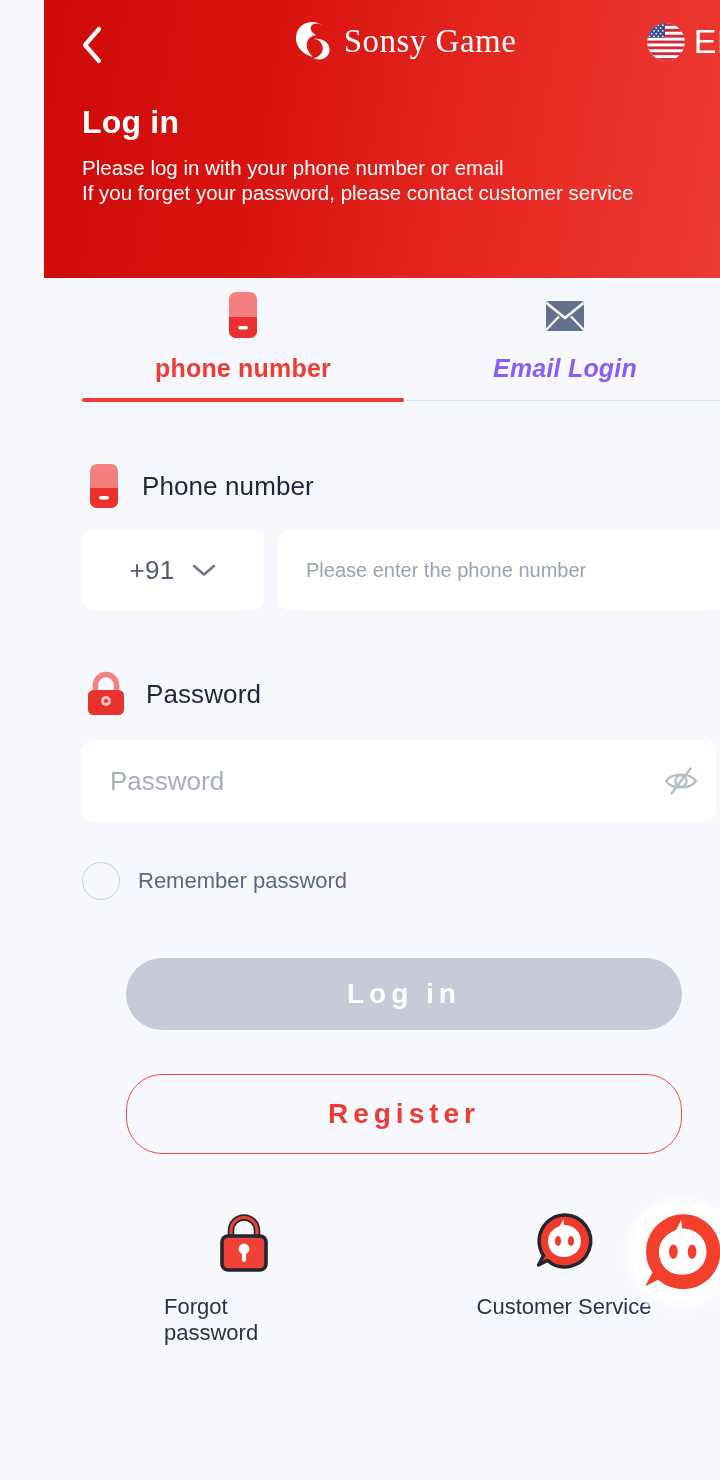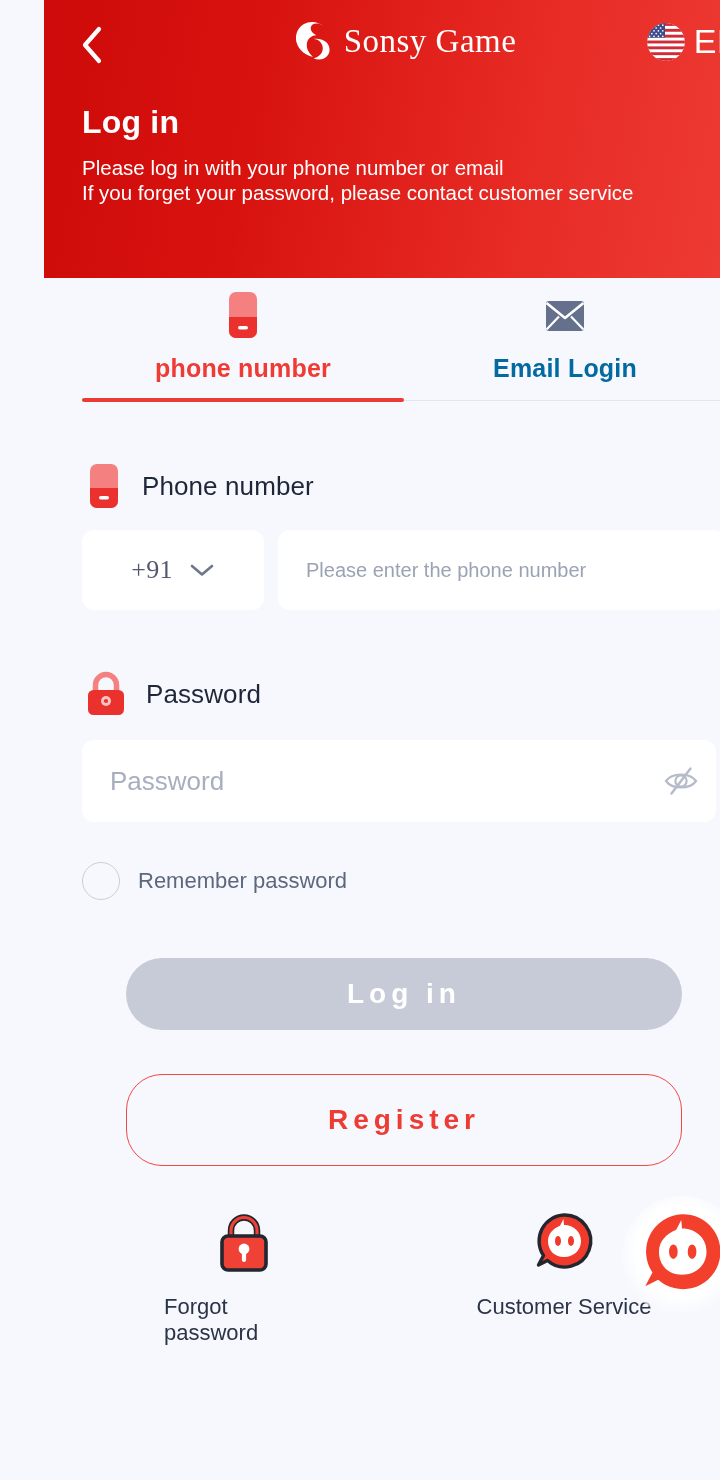--- a/index.html
+++ b/index.html
@@ -67,21 +67,21 @@
     display: flex;
   }
   .tab {
     flex: 1; display: flex; flex-direction: column;
     align-items: center; justify-content: flex-start;
     cursor: pointer; position: relative; padding-top: 4px;
   }
   .tab-icon { height: 52px; display: flex; align-items: center; justify-content: center; }
   .tab-label { font-size: 25px; font-weight: bold; margin-top: 12px; letter-spacing: 0.2px; }
   .tab.active .tab-label { color: #ef3b33; }
-  .tab.inactive .tab-label { color: #0369a1; }
+  .tab.inactive .tab-label { color: #8b5cf6; font-style: italic; }
 
   .tab-underline-track {
     position: absolute; left: 38px; top: 400px;
     width: 644px; height: 1px; background: #e2e6ef;
   }
   .tab-underline-active {
     position: absolute; left: 38px; top: 398px;
     width: 322px; height: 4px; background: #ee3a33; border-radius: 2px;
   }
 
@@ -91,21 +91,21 @@
   }
   .field-label .lbl-text { font-size: 26px; color: #1e2639; letter-spacing: 0.1px; }
 
   .phone-row {
     position: absolute; left: 38px; top: 530px;
     width: 644px; height: 80px; display: flex; gap: 14px;
   }
   .cc-select {
     width: 182px; height: 80px; background: #ffffff;
     border-radius: 12px; display: flex; align-items: center;
-    justify-content: center; gap: 16px; cursor: pointer; font-family: Liberation Serif, serif;
+    justify-content: center; gap: 16px; cursor: pointer;
   }
   .cc-text { font-size: 26px; color: #515a70; letter-spacing: 0.3px; }
   .phone-input {
     flex: 1; height: 80px; background: #ffffff; border: none;
     border-radius: 12px; padding: 0 28px;
     font-family: "Liberation Sans", sans-serif; font-size: 20px; color: #1e2639;
   }
   .phone-input::placeholder { color: #9aa2b4; }
 
   .pw-wrap {
@@ -138,21 +138,21 @@
   .btn-login {
     position: absolute; left: 82px; top: 958px;
     width: 556px; height: 72px; border: none; border-radius: 36px;
     background: #c7cbd8; color: #ffffff;
     font-family: "Liberation Sans", sans-serif;
     font-size: 28px; font-weight: bold; letter-spacing: 5px;
     cursor: pointer;
   }
   .btn-register {
     position: absolute; left: 82px; top: 1074px;
-    width: 556px; height: 92px; border-radius: 36px;
+    width: 556px; height: 80px; border-radius: 36px;
     background: transparent; border: 1.3px solid #ee4a43; color: #ee3b33;
     font-family: "Liberation Sans", sans-serif;
     font-size: 28px; font-weight: bold; letter-spacing: 5px;
     cursor: pointer;
   }
 
   
   .footer-item {
     position: absolute; display: flex; flex-direction: column;
     align-items: center; gap: 16px; cursor: pointer;

